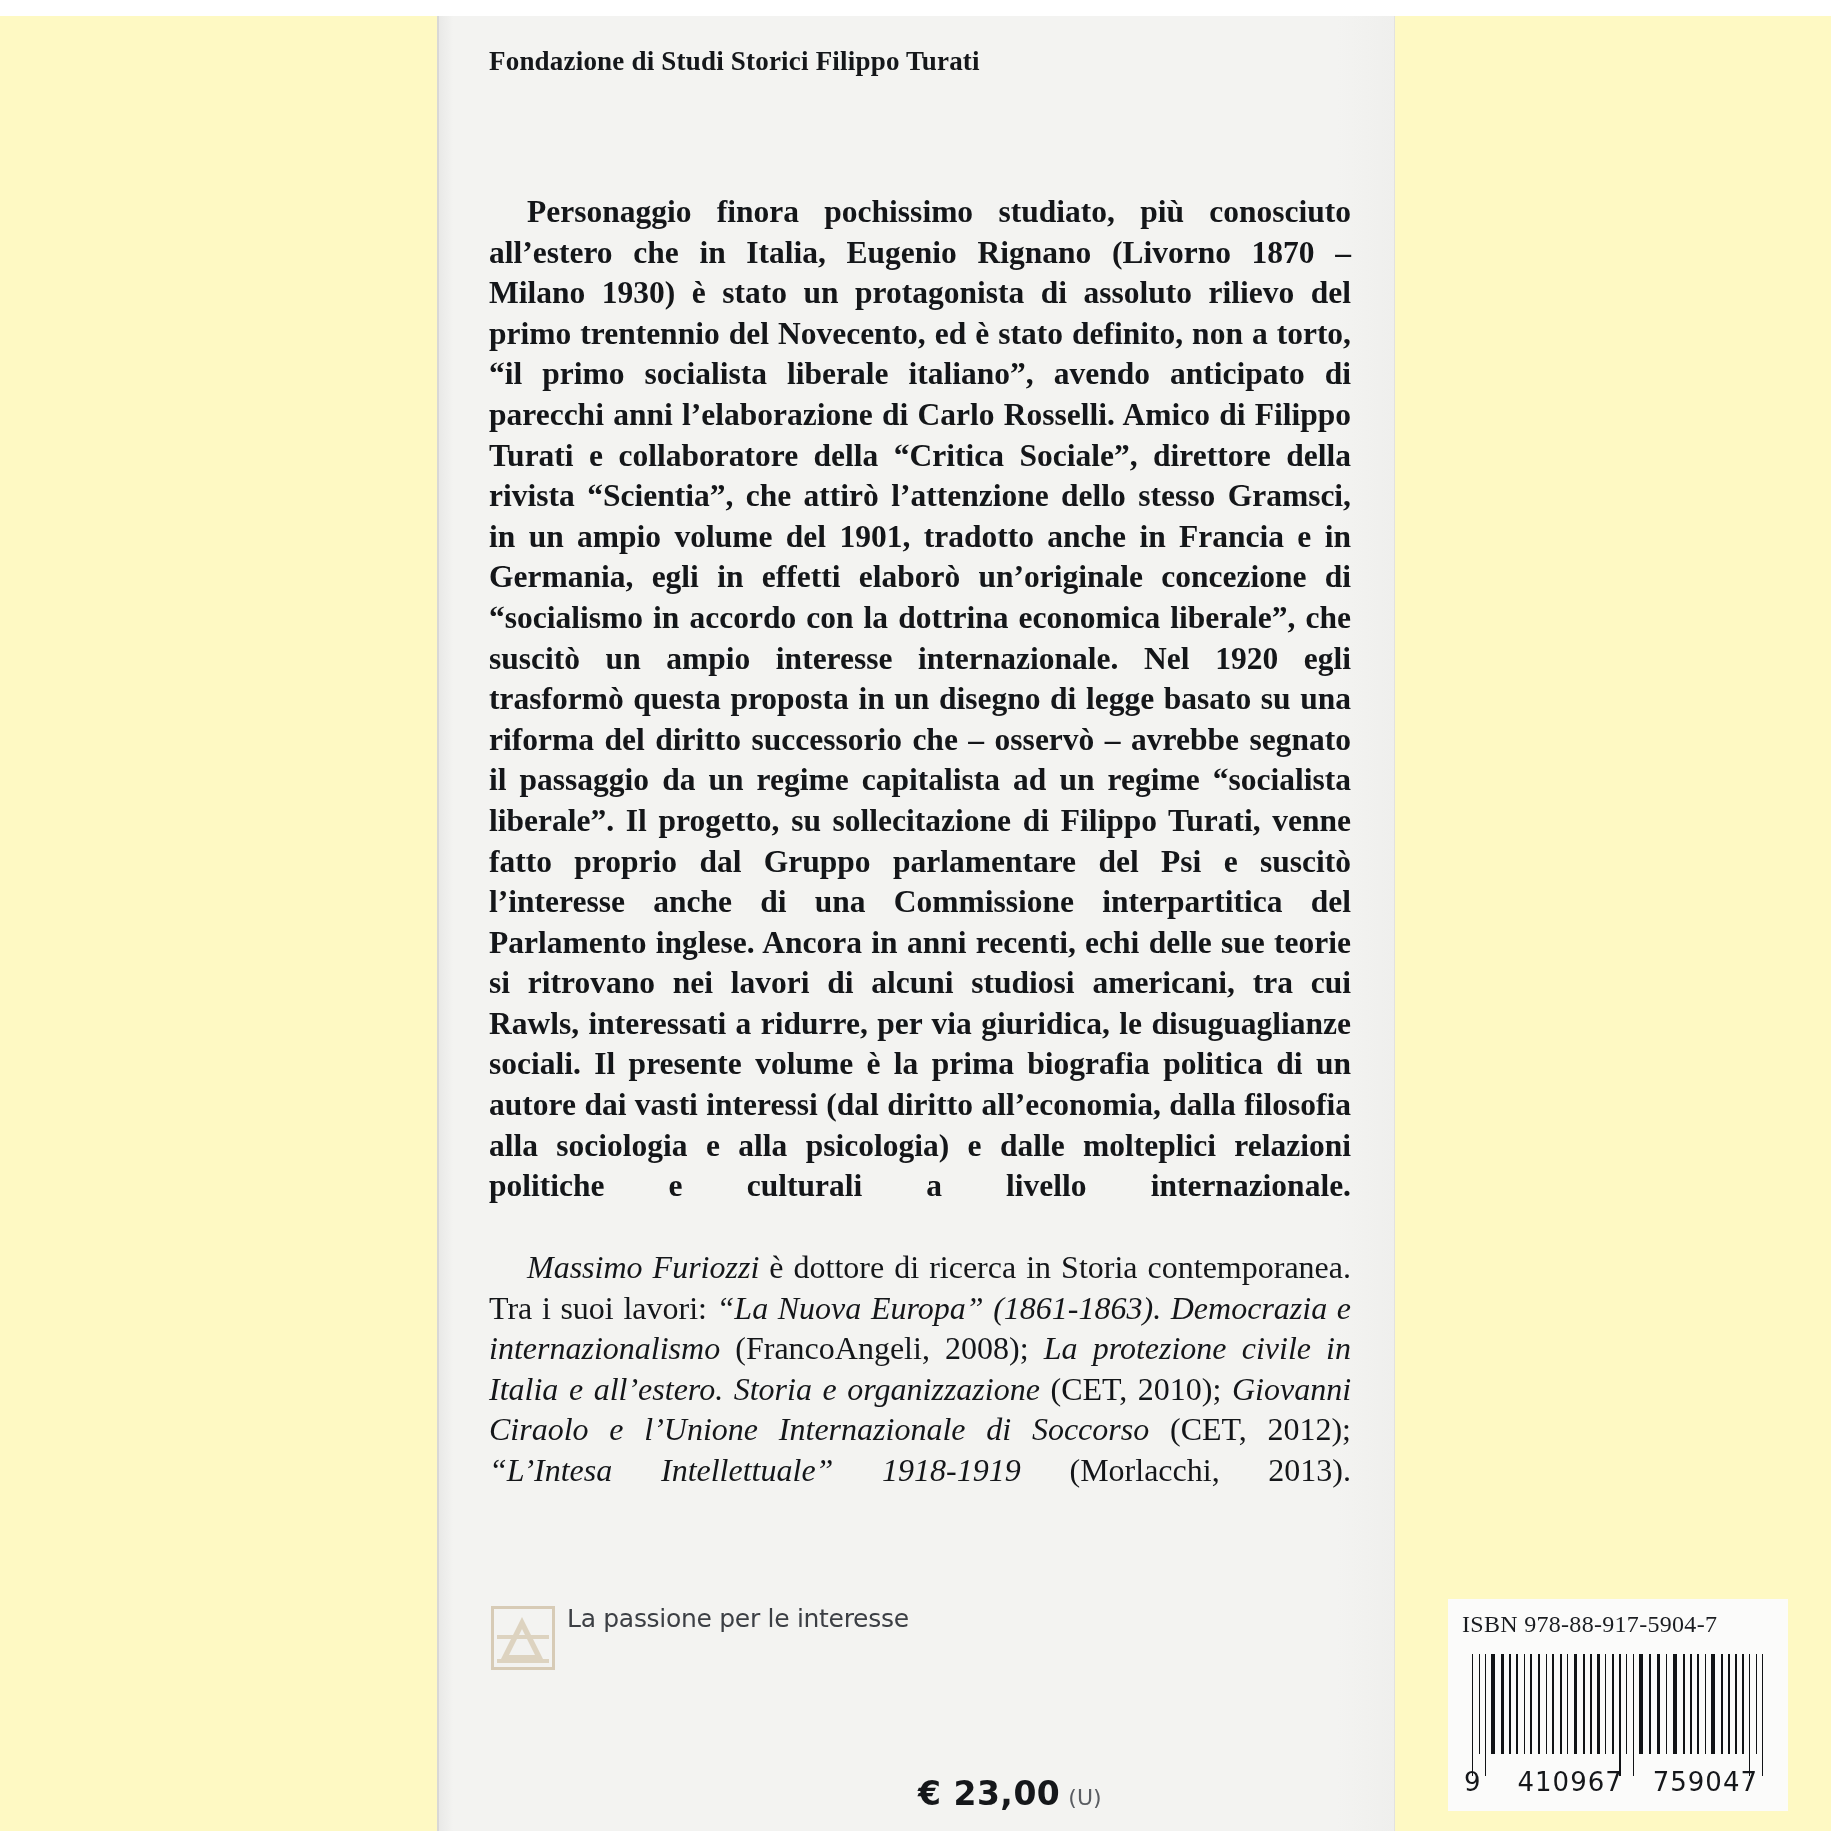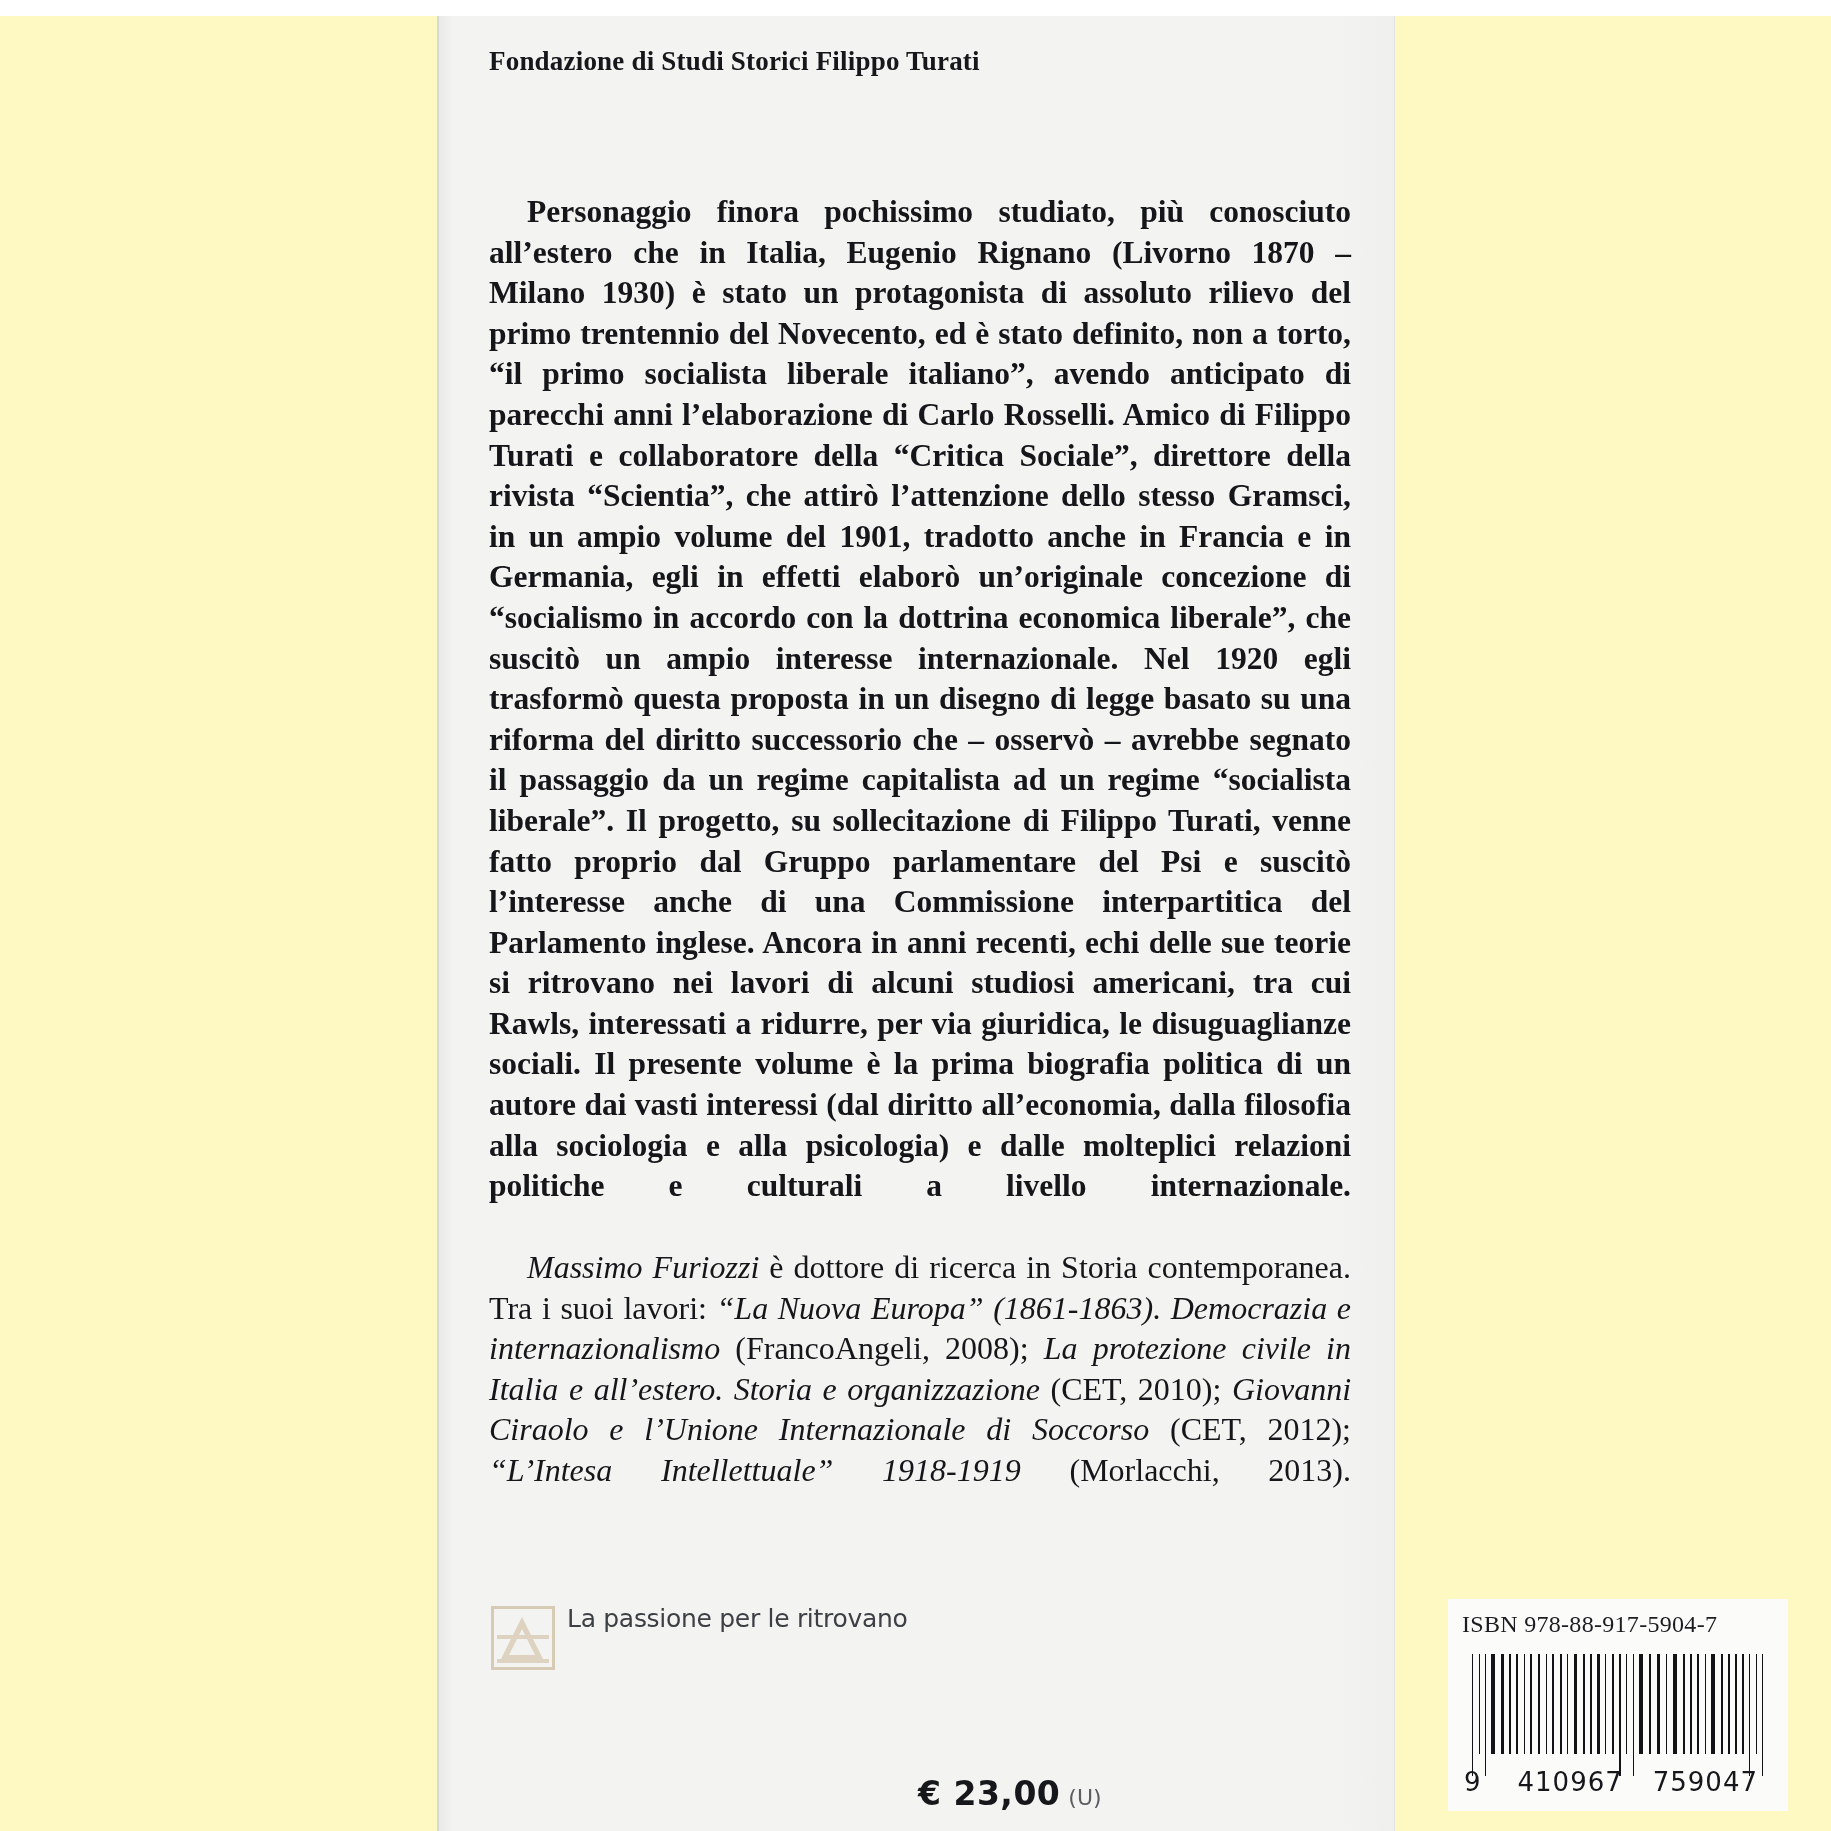--- a/index.html
+++ b/index.html
@@ -273,21 +273,21 @@
 
     <div class="publisher">
       <div class="logo-row">
         <div class="logo-mark">
           <div class="tri"></div>
           <div class="tri-inner"></div>
           <div class="bar"></div>
           <div class="bar2"></div>
         </div>
         <div class="logo-text">
-          <div class="logo-tag">La passione per le ritrovano</div>
+          <div class="logo-tag">La passione per le interesse</div>
         </div>
       </div>
     </div>
 
     <div class="barcode-box">
       <div class="isbn-text">ISBN 978-88-917-5904-7</div>
       <div class="bars" id="bars">
           <span class="tall" style="width: 2px;"></span>
           <span style="width: 2px; background: transparent;"></span>
           <span style="width: 1px;"></span>

